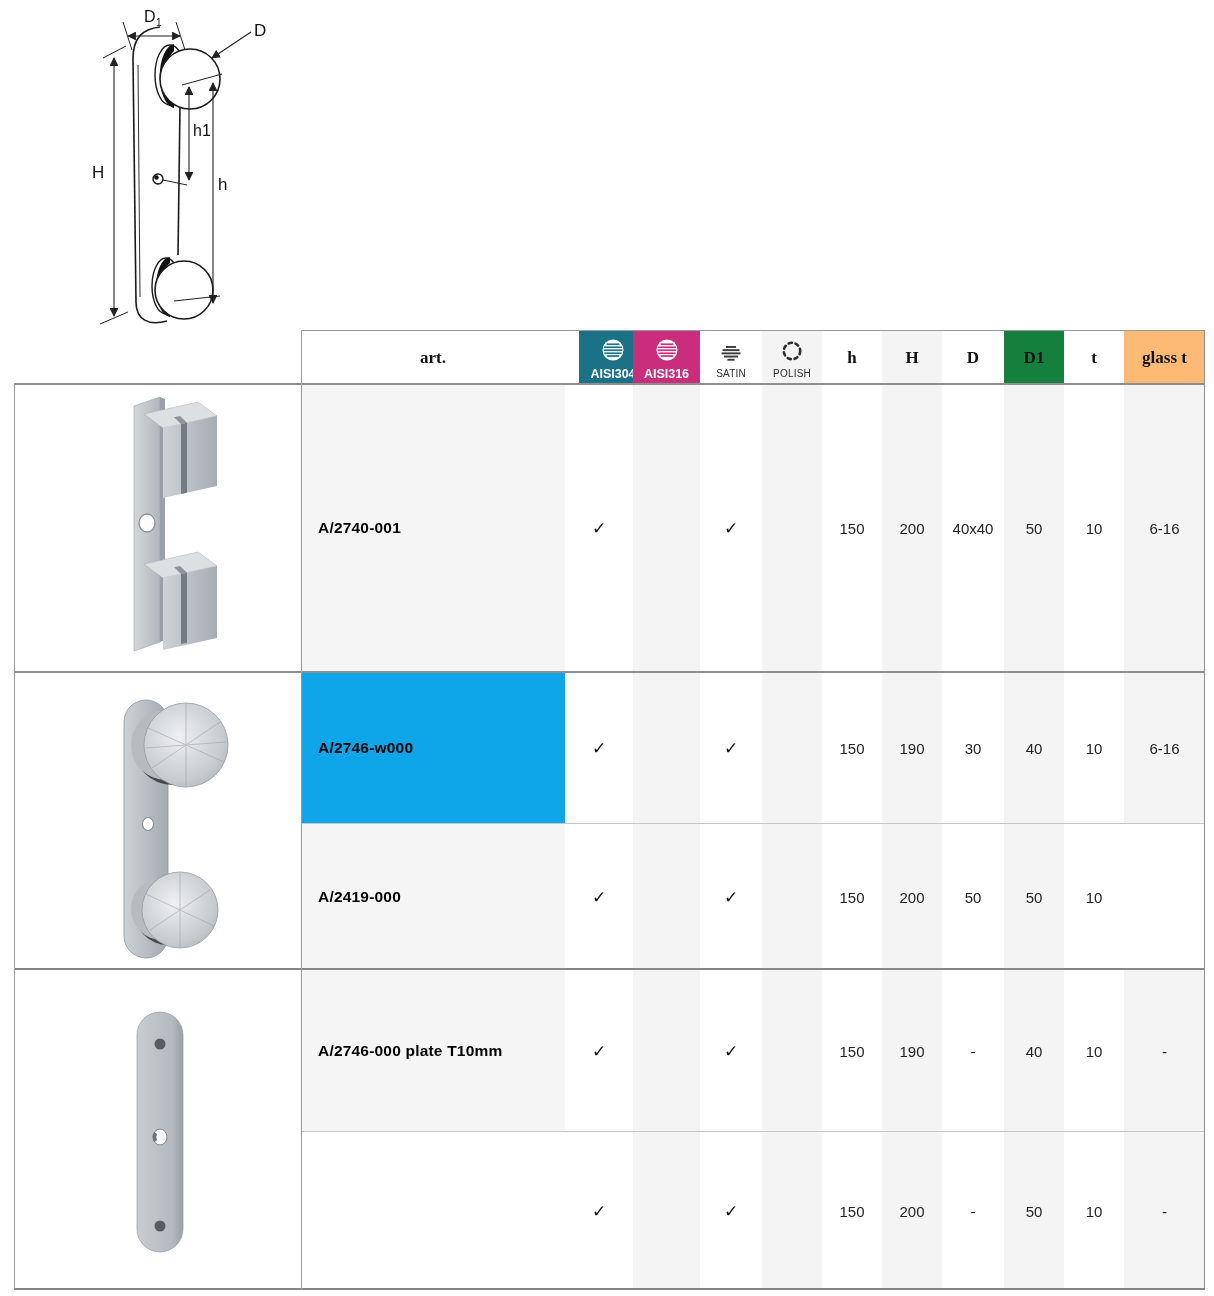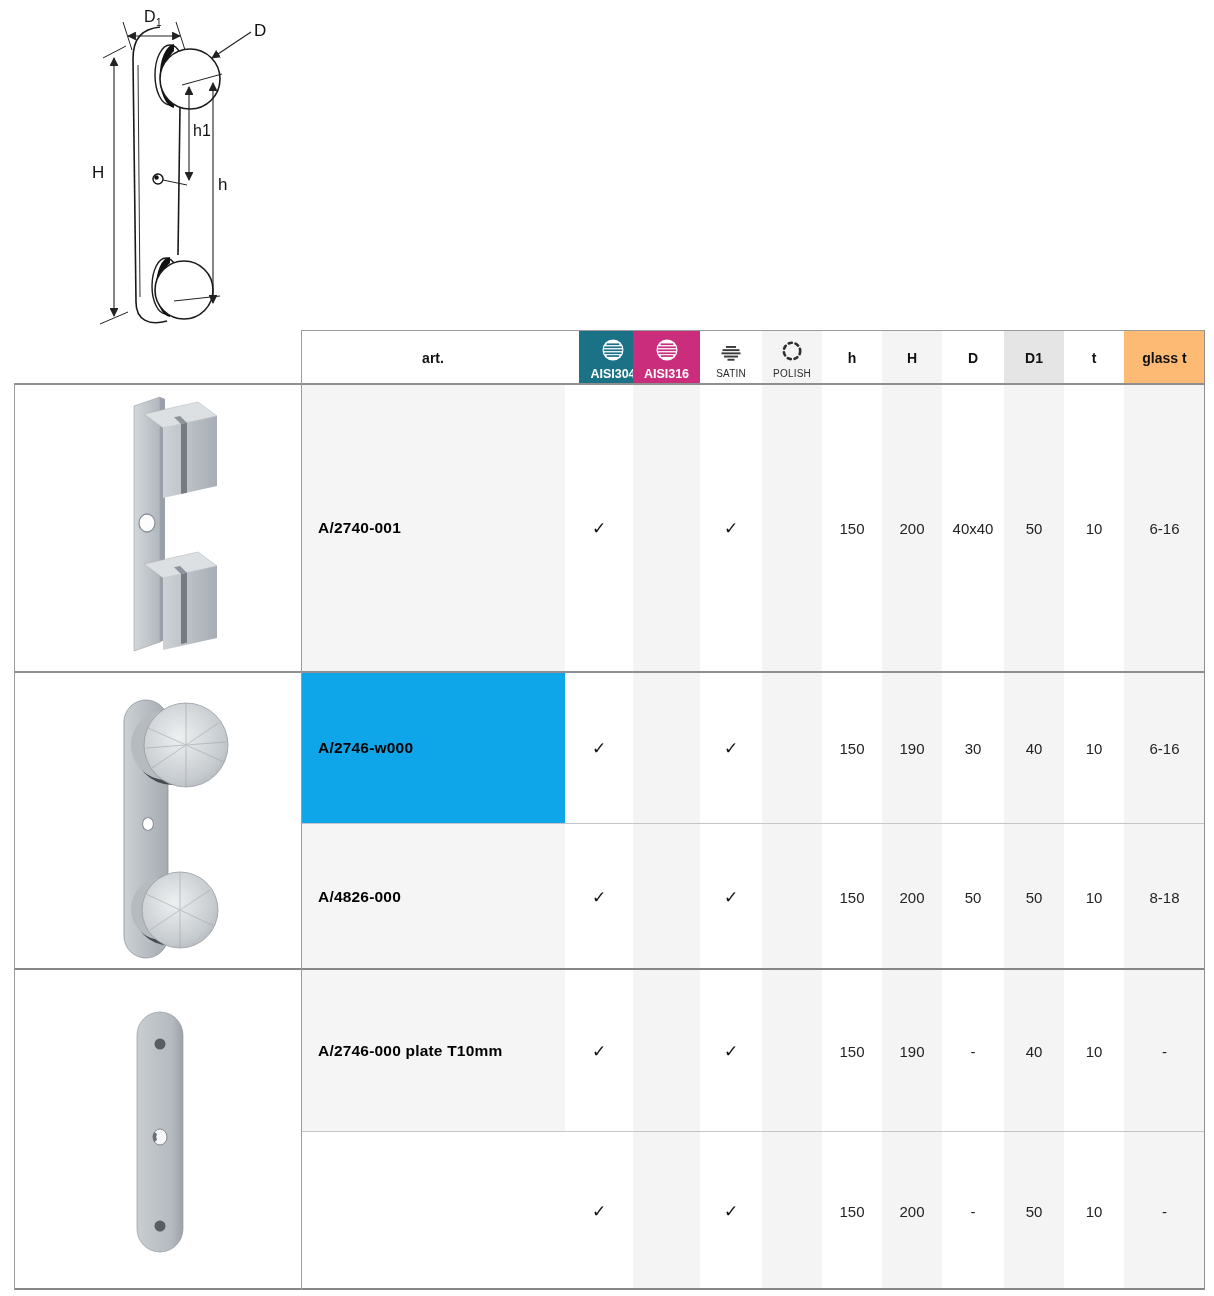--- a/index.html
+++ b/index.html
@@ -5,21 +5,21 @@
   html,body{margin:0;padding:0;background:#fff;}
   #page{position:relative;width:1214px;height:1296px;background:#ffffff;overflow:hidden;
         font-family:"Liberation Sans","DejaVu Sans",sans-serif;}
   .abs{position:absolute;}
   .cell{position:absolute;display:flex;align-items:center;justify-content:center;
         font-size:15px;color:#232323;}
   .cell-art{justify-content:flex-start;padding-left:17px;box-sizing:border-box;
             font-weight:bold;font-size:15.5px;color:#000;letter-spacing:.2px;}
   .check{font-size:17px;color:#121212;}
   .hcell{position:absolute;display:flex;align-items:center;justify-content:center;
-         font-weight:bold;font-size:14px;color:#111;}
+         font-weight:bold;font-size:17px;color:#111;font-family:Liberation Serif, serif;}
   .fincell{position:absolute;display:flex;flex-direction:column;align-items:center;
            justify-content:flex-end;box-sizing:border-box;padding-bottom:4px;}
   .fincell .flabel{font-size:11.5px;line-height:12px;}
   .fincell.colored .flabel{color:#fff;font-weight:bold;font-size:12.5px;}
   .fincell.plain .flabel{color:#2b2b2b;font-size:10px;letter-spacing:.2px;}
   .ln{position:absolute;}
   svg text{font-family:"Liberation Sans","DejaVu Sans",sans-serif;}
 </style>
 </head>
 <body>
@@ -116,21 +116,21 @@
     </div>
     <div class="fincell plain" style="left: 762px; top: 331px; width: 60px; height: 53px; background: rgb(244, 244, 244);">
       <div style="margin-bottom: 2px;"><svg width="24" height="22" viewBox="0 0 24 22">
           <circle cx="12" cy="11" r="8.2" fill="none" stroke="#2e2e2e" stroke-width="2.6" stroke-dasharray="3.2 3.8" stroke-linecap="round"></circle>
         </svg></div>
       <span class="flabel">POLISH</span>
     </div>
     <div class="hcell" style="left: 822px; top: 331px; width: 60px; height: 53px; background: rgb(255, 255, 255);">h</div>
     <div class="hcell" style="left: 882px; top: 331px; width: 60px; height: 53px; background: rgb(244, 244, 244);">H</div>
     <div class="hcell" style="left: 942px; top: 331px; width: 62px; height: 53px; background: rgb(255, 255, 255);">D</div>
-    <div class="hcell" style="left: 1004px; top: 331px; width: 60px; height: 53px; background: #e5e5e5;">D1</div>
+    <div class="hcell" style="left: 1004px; top: 331px; width: 60px; height: 53px; background: #15803d;">D1</div>
     <div class="hcell" style="left: 1064px; top: 331px; width: 60px; height: 53px; background: rgb(255, 255, 255);">t</div>
     <div class="hcell" style="left: 1124px; top: 331px; width: 81px; height: 53px; background: #fdba74;">glass t</div>
     <div class="abs" style="left: 14px; top: 384px; width: 287px; height: 288px; background: rgb(255, 255, 255);">
       <div style="position: absolute; left: 100px; top: 8px;"><svg width="110" height="270" viewBox="0 0 110 270">
   <defs>
     <linearGradient id="p1a" x1="0" y1="0" x2="1" y2="0">
               <stop offset="0" stop-color="#d3d7da"></stop>
               <stop offset="1" stop-color="#b0b7bd"></stop>
             </linearGradient>
     <linearGradient id="p1b" x1="0" y1="0" x2="1" y2="0">
@@ -221,31 +221,30 @@
       <div class="cell check" style="left: 399px; top: 0px; width: 62px; height: 152px; background: rgb(255, 255, 255);">✓</div>
       <div class="cell" style="left: 461px; top: 0px; width: 60px; height: 152px; background: rgb(244, 244, 244);"></div>
       <div class="cell" style="left: 521px; top: 0px; width: 60px; height: 152px; background: rgb(255, 255, 255);">150</div>
       <div class="cell" style="left: 581px; top: 0px; width: 60px; height: 152px; background: rgb(244, 244, 244);">190</div>
       <div class="cell" style="left: 641px; top: 0px; width: 62px; height: 152px; background: rgb(255, 255, 255);">30</div>
       <div class="cell" style="left: 703px; top: 0px; width: 60px; height: 152px; background: rgb(244, 244, 244);">40</div>
       <div class="cell" style="left: 763px; top: 0px; width: 60px; height: 152px; background: rgb(255, 255, 255);">10</div>
       <div class="cell" style="left: 823px; top: 0px; width: 81px; height: 152px; background: rgb(244, 244, 244);">6-16</div>
     </div>
     <div class="abs" style="left: 301px; top: 824px; width: 904px; height: 146px;">
-      <div class="cell cell-art" style="left: 0px; top: 0px; width: 264px; height: 146px; background: rgb(245, 245, 245);">A/4826-000</div>
+      <div class="cell cell-art" style="left: 0px; top: 0px; width: 264px; height: 146px; background: rgb(245, 245, 245);">A/2419-000</div>
       <div class="cell check" style="left: 264px; top: 0px; width: 68px; height: 146px; background: rgb(255, 255, 255);">✓</div>
       <div class="cell" style="left: 332px; top: 0px; width: 67px; height: 146px; background: rgb(244, 244, 244);"></div>
       <div class="cell check" style="left: 399px; top: 0px; width: 62px; height: 146px; background: rgb(255, 255, 255);">✓</div>
       <div class="cell" style="left: 461px; top: 0px; width: 60px; height: 146px; background: rgb(244, 244, 244);"></div>
       <div class="cell" style="left: 521px; top: 0px; width: 60px; height: 146px; background: rgb(255, 255, 255);">150</div>
       <div class="cell" style="left: 581px; top: 0px; width: 60px; height: 146px; background: rgb(244, 244, 244);">200</div>
       <div class="cell" style="left: 641px; top: 0px; width: 62px; height: 146px; background: rgb(255, 255, 255);">50</div>
       <div class="cell" style="left: 703px; top: 0px; width: 60px; height: 146px; background: rgb(244, 244, 244);">50</div>
       <div class="cell" style="left: 763px; top: 0px; width: 60px; height: 146px; background: rgb(255, 255, 255);">10</div>
-      <div class="cell" style="left: 823px; top: 0px; width: 81px; height: 146px; background: rgb(244, 244, 244);">8-18</div>
     </div>
     <div class="abs" style="left: 301px; top: 970px; width: 904px; height: 162px;">
       <div class="cell cell-art" style="left: 0px; top: 0px; width: 264px; height: 162px; background: rgb(245, 245, 245);">A/2746-000 plate T10mm</div>
       <div class="cell check" style="left: 264px; top: 0px; width: 68px; height: 162px; background: rgb(255, 255, 255);">✓</div>
       <div class="cell" style="left: 332px; top: 0px; width: 67px; height: 162px; background: rgb(244, 244, 244);"></div>
       <div class="cell check" style="left: 399px; top: 0px; width: 62px; height: 162px; background: rgb(255, 255, 255);">✓</div>
       <div class="cell" style="left: 461px; top: 0px; width: 60px; height: 162px; background: rgb(244, 244, 244);"></div>
       <div class="cell" style="left: 521px; top: 0px; width: 60px; height: 162px; background: rgb(255, 255, 255);">150</div>
       <div class="cell" style="left: 581px; top: 0px; width: 60px; height: 162px; background: rgb(244, 244, 244);">190</div>
       <div class="cell" style="left: 641px; top: 0px; width: 62px; height: 162px; background: rgb(255, 255, 255);">-</div>

